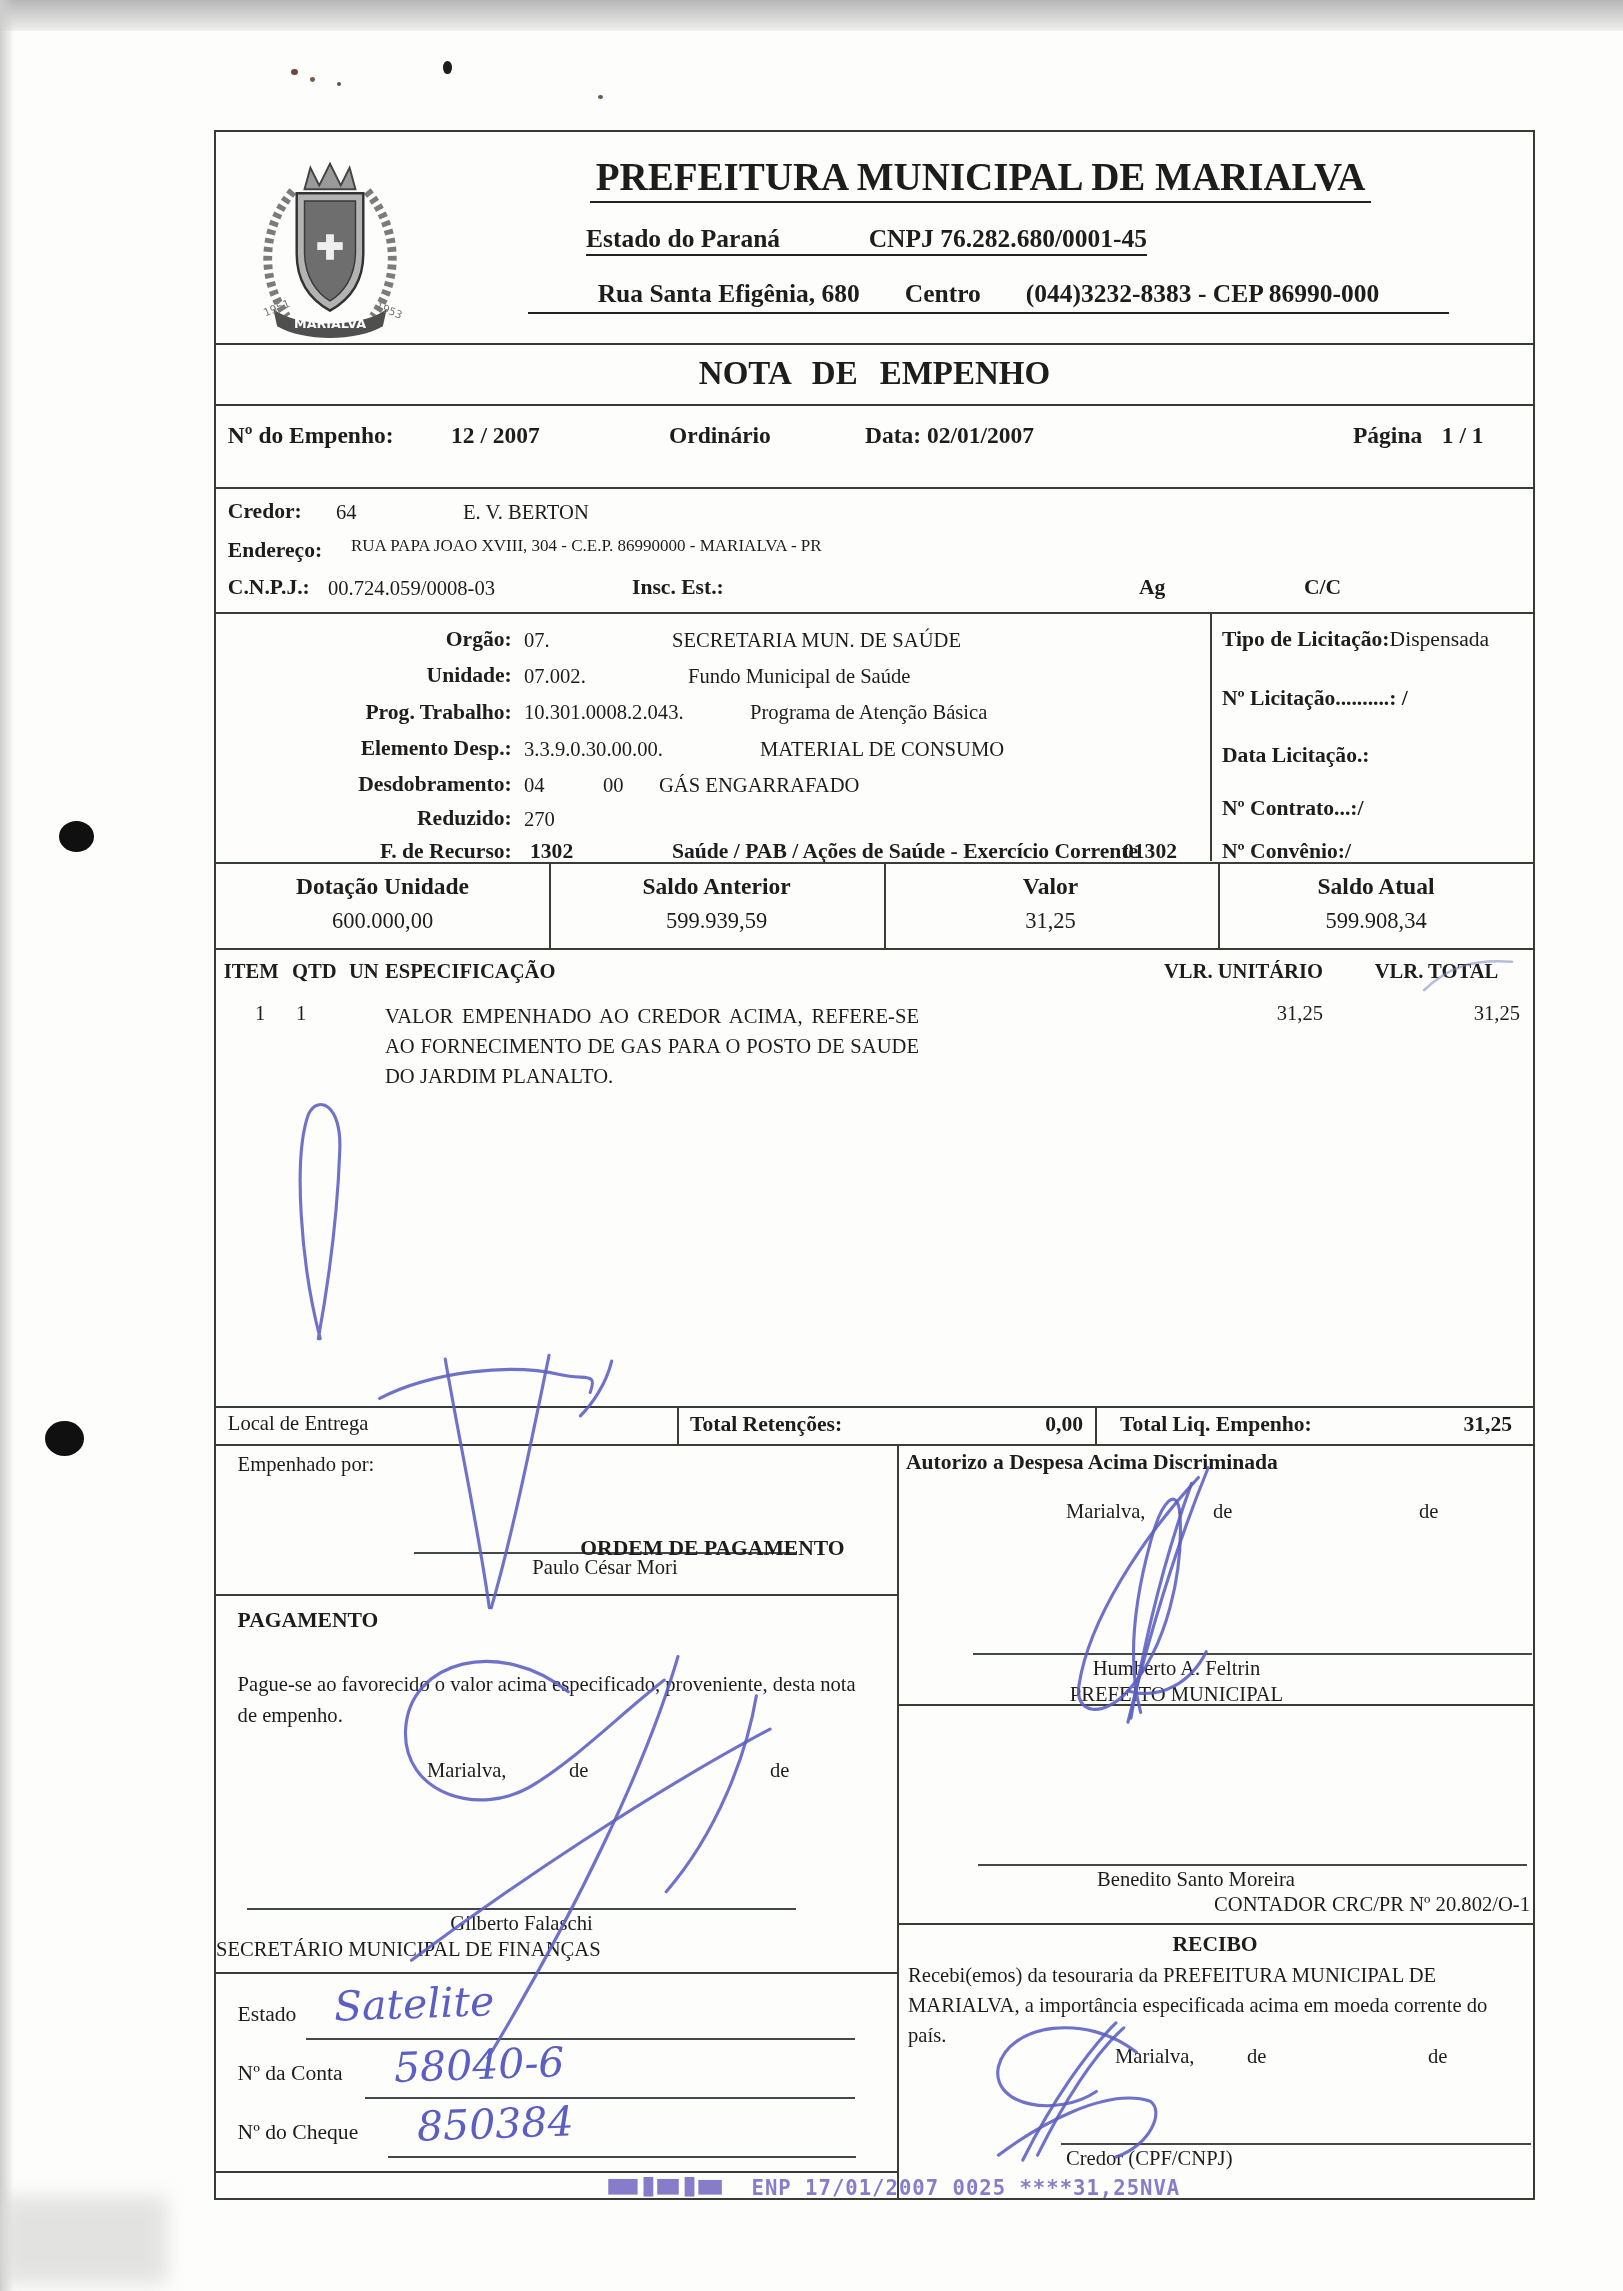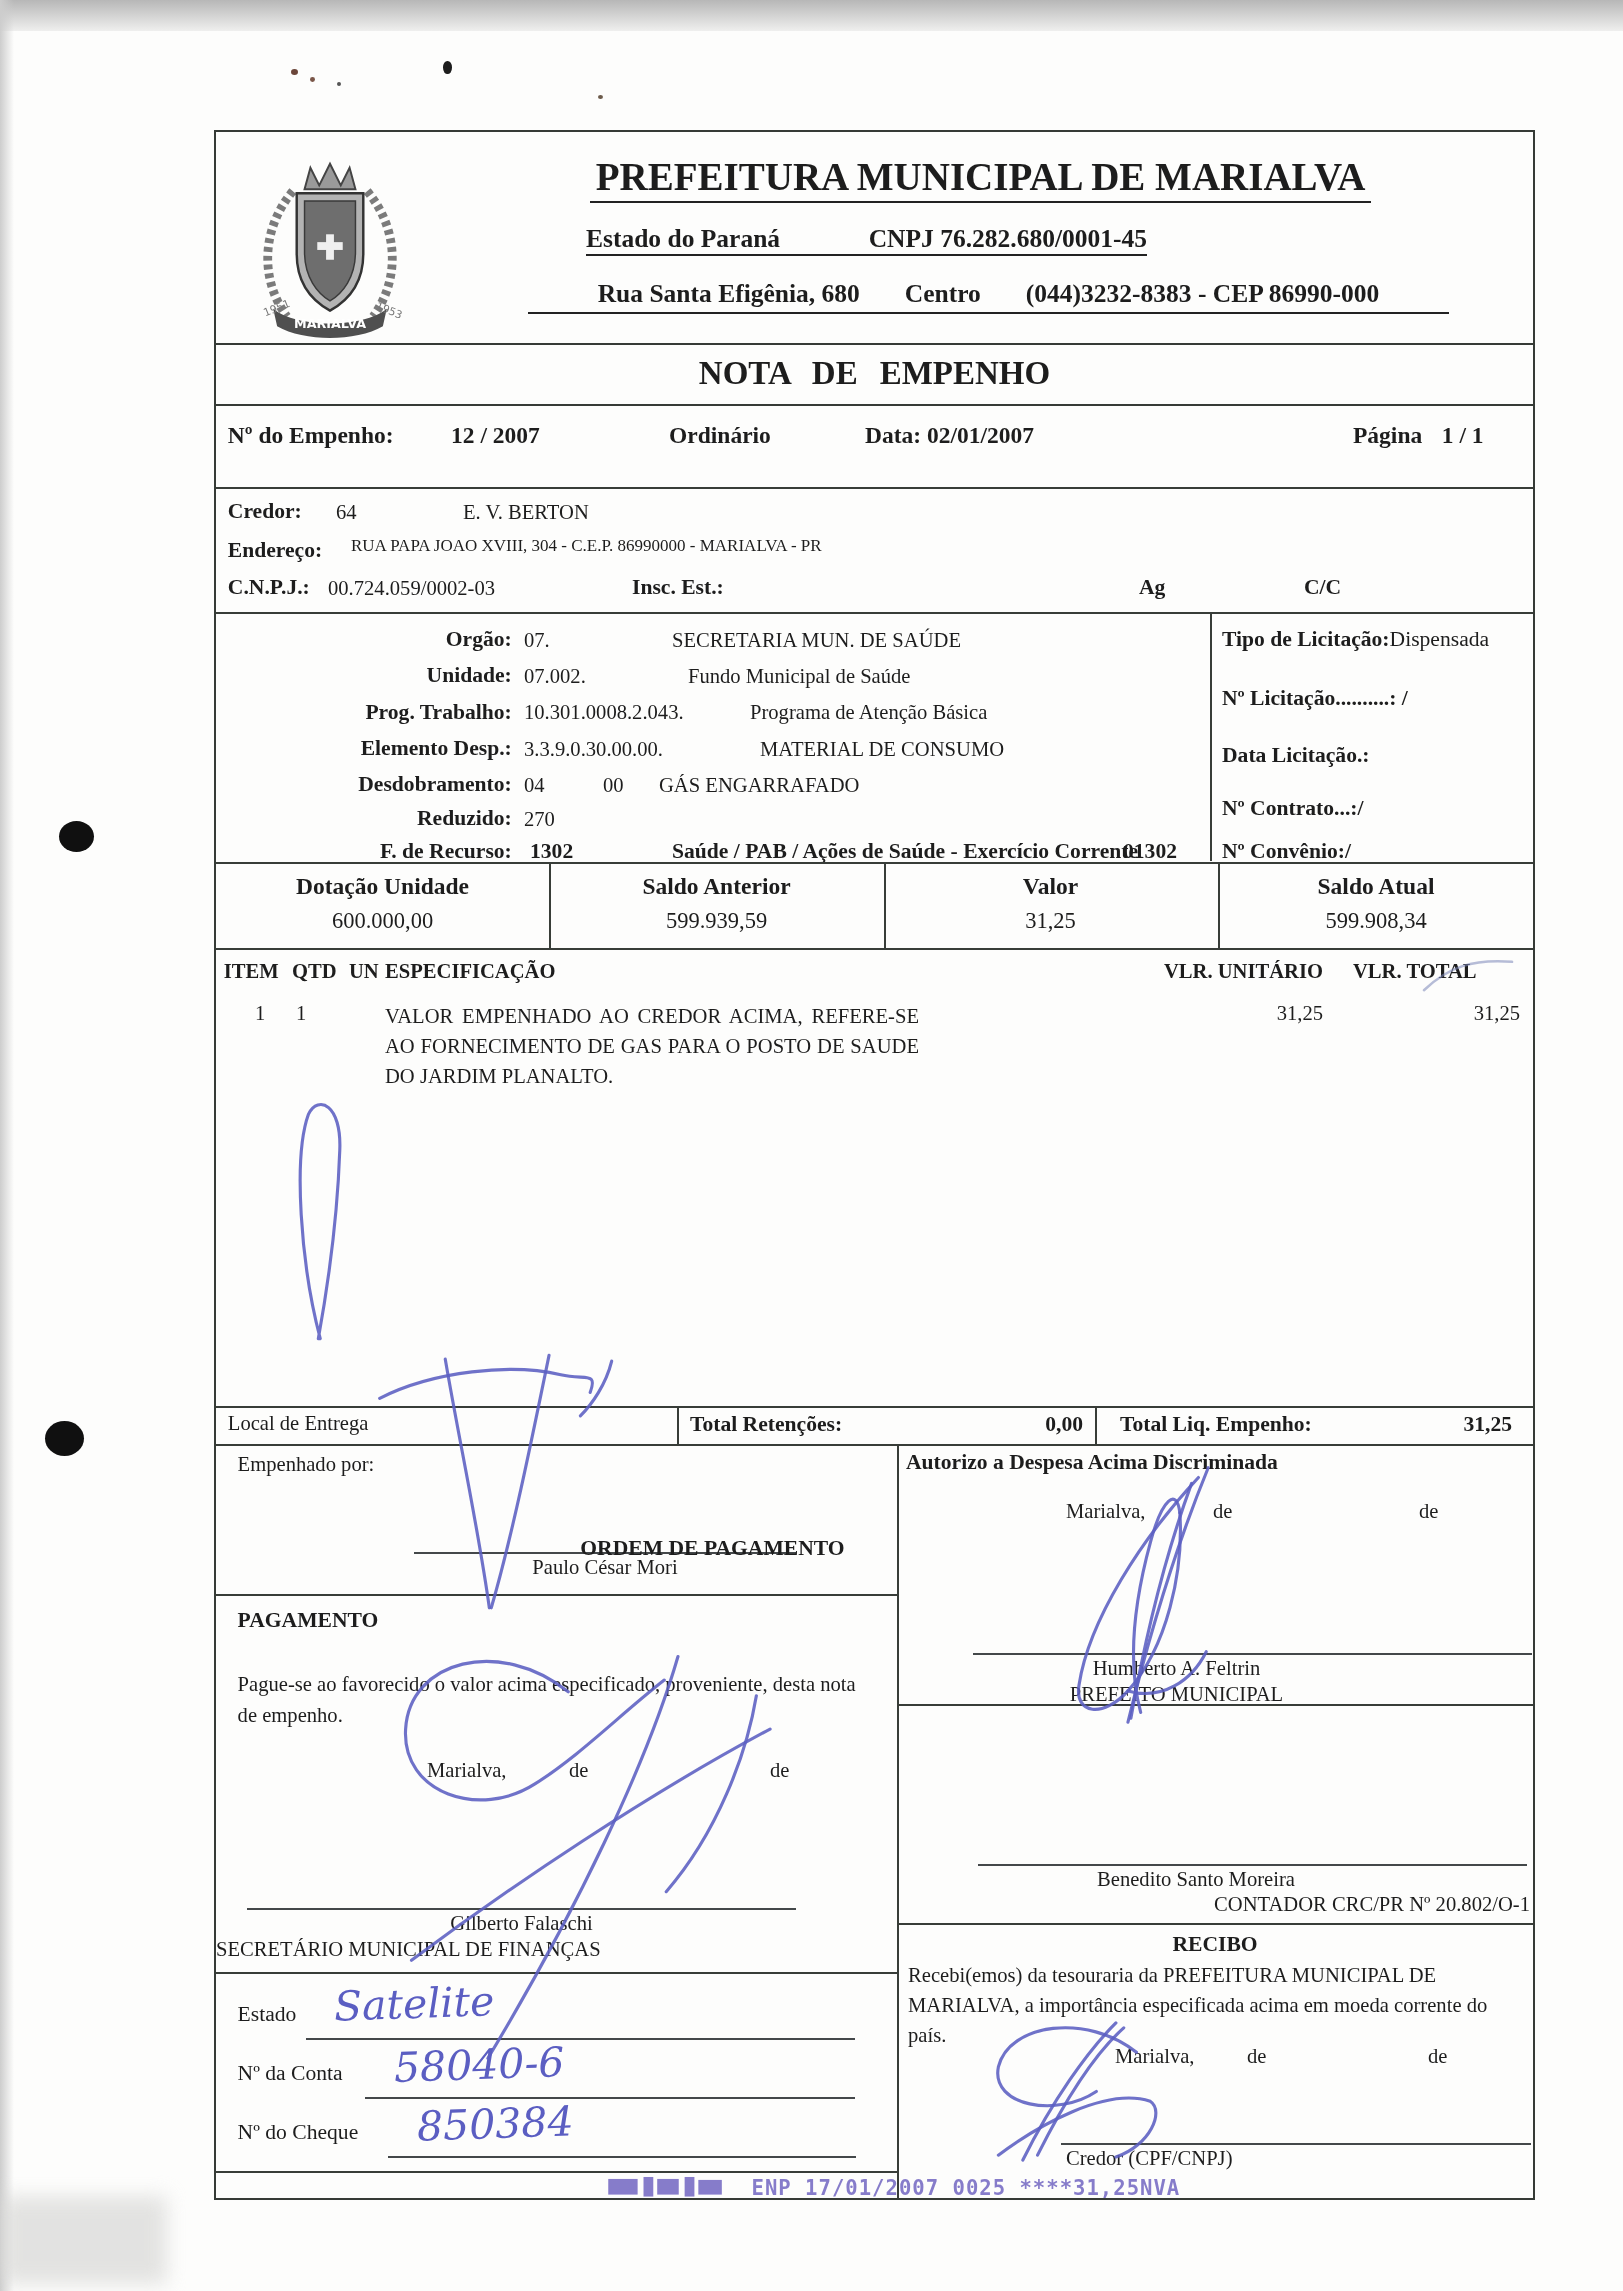--- a/index.html
+++ b/index.html
@@ -90,21 +90,21 @@
 
   <div>
     <span class="t b" style="left:11.8px;top:367px;font-size:21.6px">Credor:</span>
     <span class="t" style="left:120px;top:369px;font-size:20.6px">64</span>
     <span class="t" style="left:247px;top:369px;font-size:20.6px">E. V. BERTON</span>
 
     <span class="t b" style="left:11.8px;top:406px;font-size:21.6px">Endereço:</span>
     <span class="t" style="left:135px;top:404px;font-size:17px">RUA PAPA JOAO XVIII, 304  -  C.E.P. 86990000  -  MARIALVA  -  PR</span>
 
     <span class="t b" style="left:11.8px;top:443px;font-size:21.6px">C.N.P.J.:</span>
-    <span class="t" style="left:112px;top:445px;font-size:20.6px">00.724.059/0002-03</span>
+    <span class="t" style="left:112px;top:445px;font-size:20.6px">00.724.059/0008-03</span>
     <span class="t b" style="left:416px;top:443px;font-size:21.6px">Insc. Est.:</span>
     <span class="t b" style="left:923px;top:443px;font-size:21.6px">Ag</span>
     <span class="t b" style="left:1088px;top:443px;font-size:21.6px">C/C</span>
     <div class="hl" style="left:0;top:480px;width:1317px"></div>
   </div>
 
   <div>
     <div class="vl" style="left:994px;top:482px;height:247px"></div>
 
     <span class="t b" style="left:9.8px;top:495px;width:286px;text-align:right;font-size:21.6px">Orgão:</span>
@@ -163,21 +163,21 @@
 
     <div class="hl" style="left:0;top:816px;width:1317px"></div>
   </div>
 
   <div>
     <span class="t b i" style="left:7.8px;top:828px;font-size:20.6px">ITEM</span>
     <span class="t b i" style="left:76px;top:828px;font-size:20.6px">QTD</span>
     <span class="t b i" style="left:133px;top:828px;font-size:20.6px">UN</span>
     <span class="t b i" style="left:169px;top:828px;font-size:20.6px">ESPECIFICAÇÃO</span>
     <span class="t b i" style="left:921px;top:828px;width:186px;text-align:right;font-size:20.6px">VLR. UNITÁRIO</span>
-    <span class="t b i" style="left:1137px;top:828px;width:167px;text-align:left;font-size:20.6px">VLR. TOTAL</span>
+    <span class="t b i" style="left:1137px;top:828px;width:167px;text-align:center;font-size:20.6px">VLR. TOTAL</span>
 
     <span class="t" style="left:39px;top:870px;font-size:20.6px">1</span>
     <span class="t" style="left:80px;top:870px;font-size:20.6px">1</span>
     <div class="t wrap" style="left:169px;top:870px;width:534px;font-size:20.6px;text-align:justify;line-height:1.45">VALOR EMPENHADO AO CREDOR ACIMA, REFERE-SE AO FORNECIMENTO DE GAS PARA O POSTO DE SAUDE DO JARDIM PLANALTO.</div>
     <span class="t" style="left:921px;top:870px;width:186px;text-align:right;font-size:20.6px">31,25</span>
     <span class="t" style="left:1137px;top:870px;width:167px;text-align:right;font-size:20.6px">31,25</span>
   </div>
 
   <div>
     <div class="hl" style="left:0;top:1274px;width:1317px"></div>

